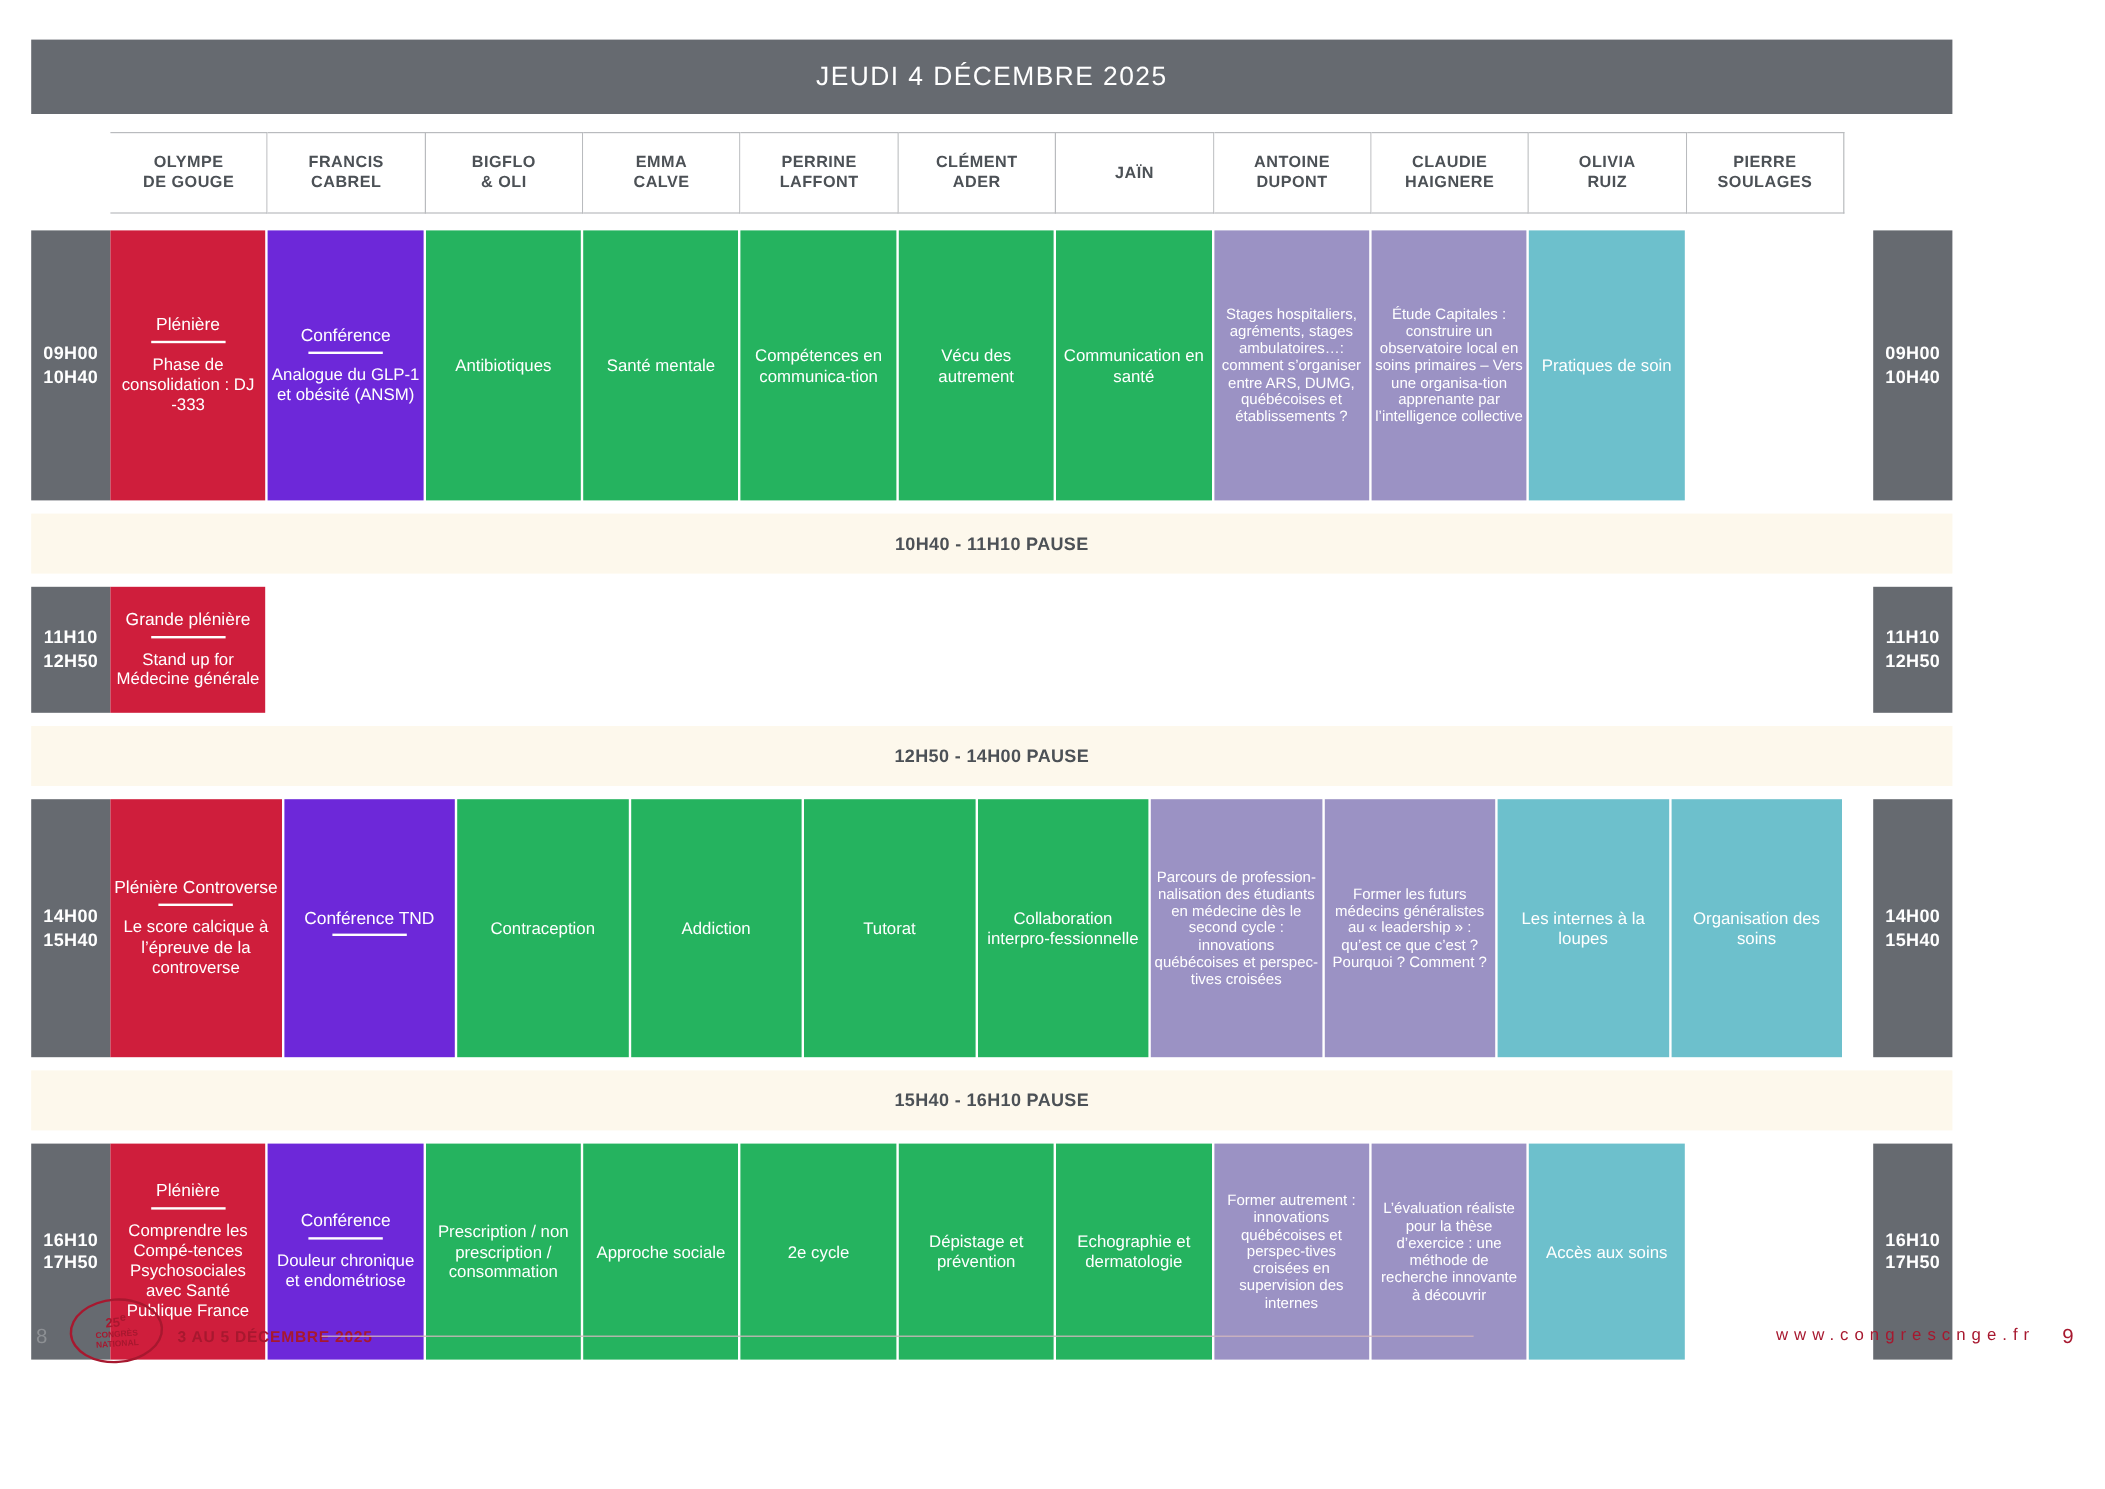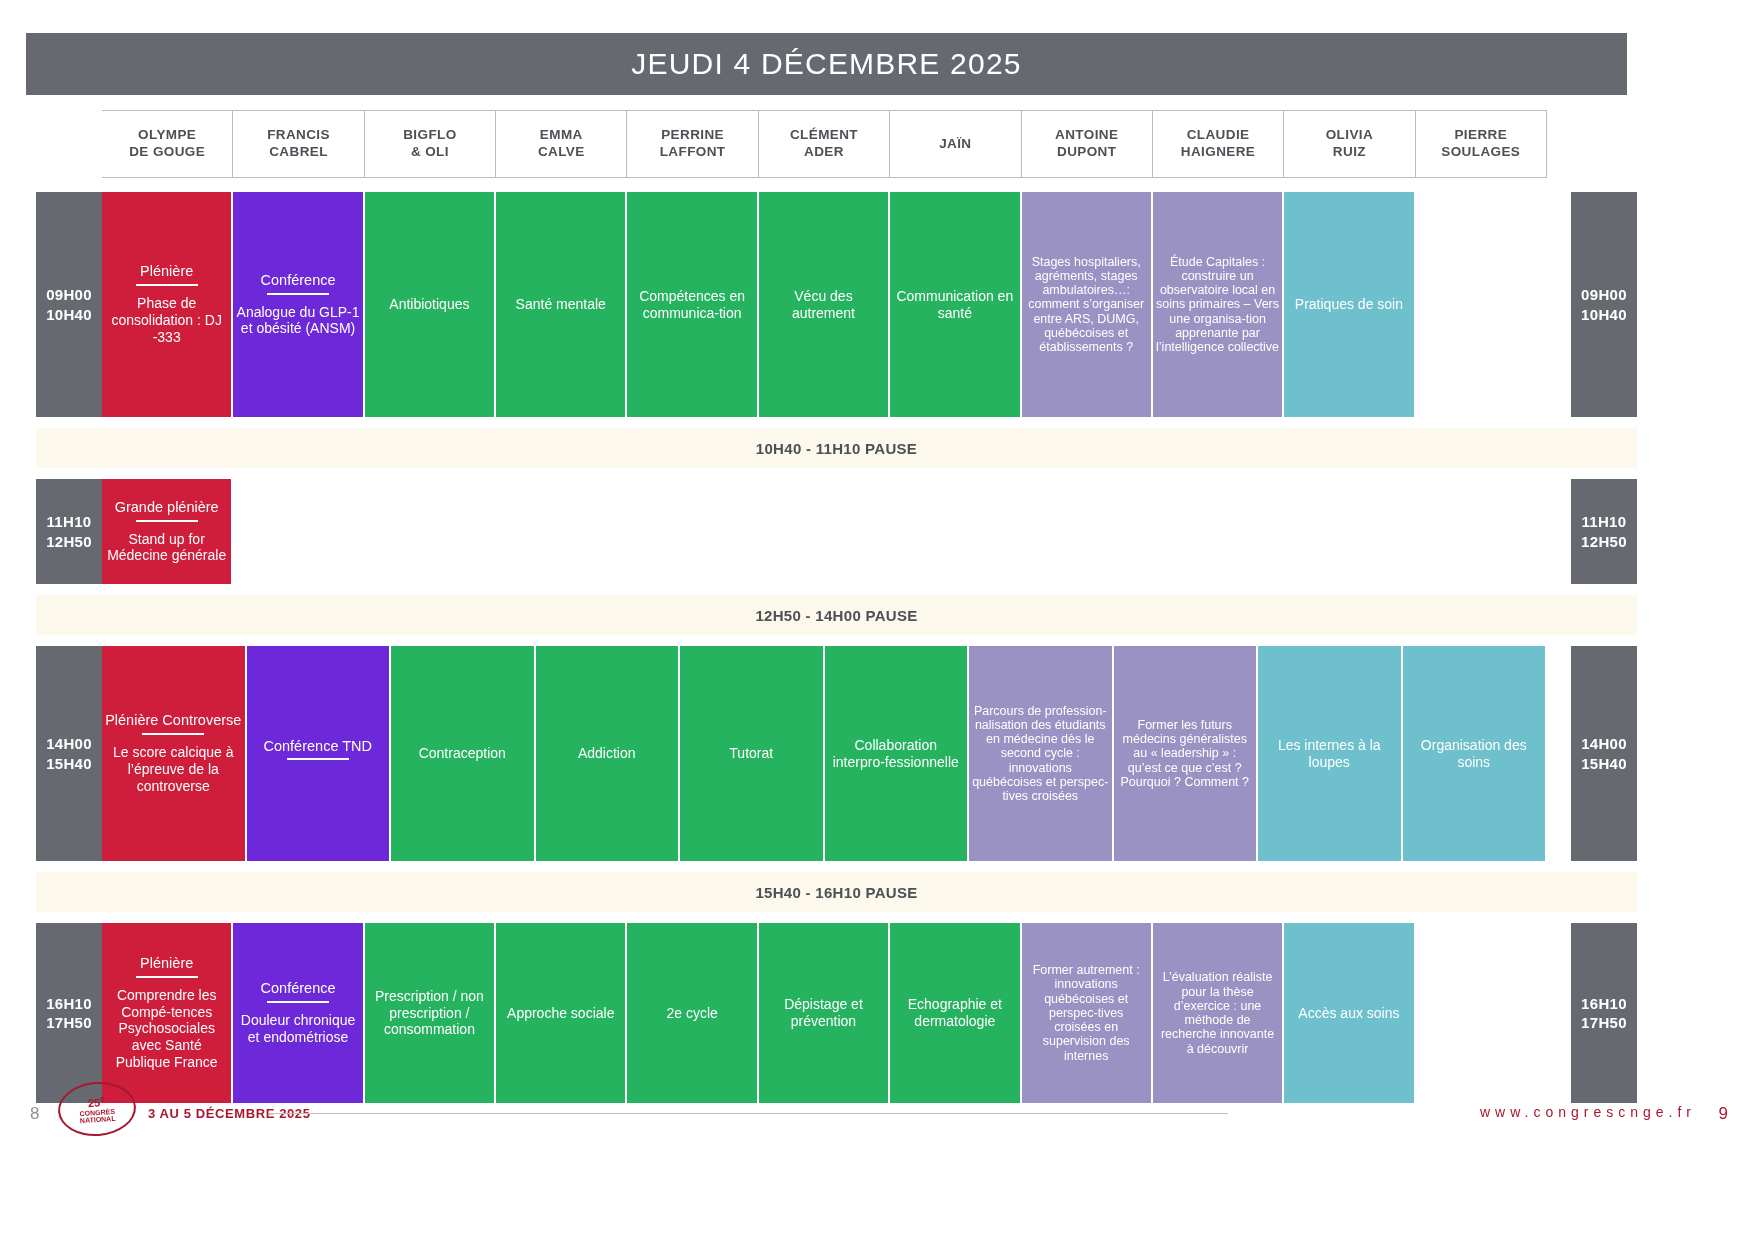--- a/index.html
+++ b/index.html
@@ -6,25 +6,25 @@
   html,body { width:1754px; height:1241px; background:#ffffff;
     font-family:"Liberation Sans", sans-serif; }
 
   .page { position:relative; width:1754px; height:1241px; background:#fff; }
 
   
   .title-bar {
     position:absolute; left:26px; top:33px; width:1601px; height:62px;
     background:#666a70; color:#ffffff;
     display:flex; align-items:center; justify-content:center;
-    font-size:30px; letter-spacing:1.2px; font-weight:400;
-  }
-
-  
-  .grid { position:absolute; left:26px; top:110px; width:1700px;margin-left:10px; }
+    font-size:22px; letter-spacing:1.2px; font-weight:400;
+  }
+
+  
+  .grid { position:absolute; left:26px; top:110px; width:1700px; }
 
   .row { display:flex; align-items:stretch; width:1601px; }
 
   .tcol { width:66px; flex:0 0 66px; }
   .rcol { width:66px; flex:0 0 66px; margin-left:24px; }
 
   
   .head-row { height:68px; margin-bottom:14px; }
   .head-row .tcol, .head-row .rcol { background:transparent; }
   .room {
@@ -65,21 +65,21 @@
   .ctitle.tiny { font-size:12.5px; line-height:1.14; }
 
   
   .r1 { height:225px; }
   .r2 { height:105px; }
   .r3 { height:215px; }
   .r4 { height:180px; }
 
   
   .pause {
-    width:1601px; height:40px; background:#fdf8ec; color:#4c5156;
+    width:1601px; height:50px; background:#fdf8ec; color:#4c5156;
     display:flex; align-items:center; justify-content:center;
     font-weight:bold; font-size:15px; letter-spacing:.3px;
     margin:11px 0;
   }
 
   
   .footer { position:absolute; left:0; top:1082px; width:1754px; height:70px; }
   .pg-left  { position:absolute; left:30px; top:22px; color:#8d9094; font-size:17px; }
   .pg-right { position:absolute; right:26px; top:22px; color:#a7182f; font-size:17px; }
   .logo {

